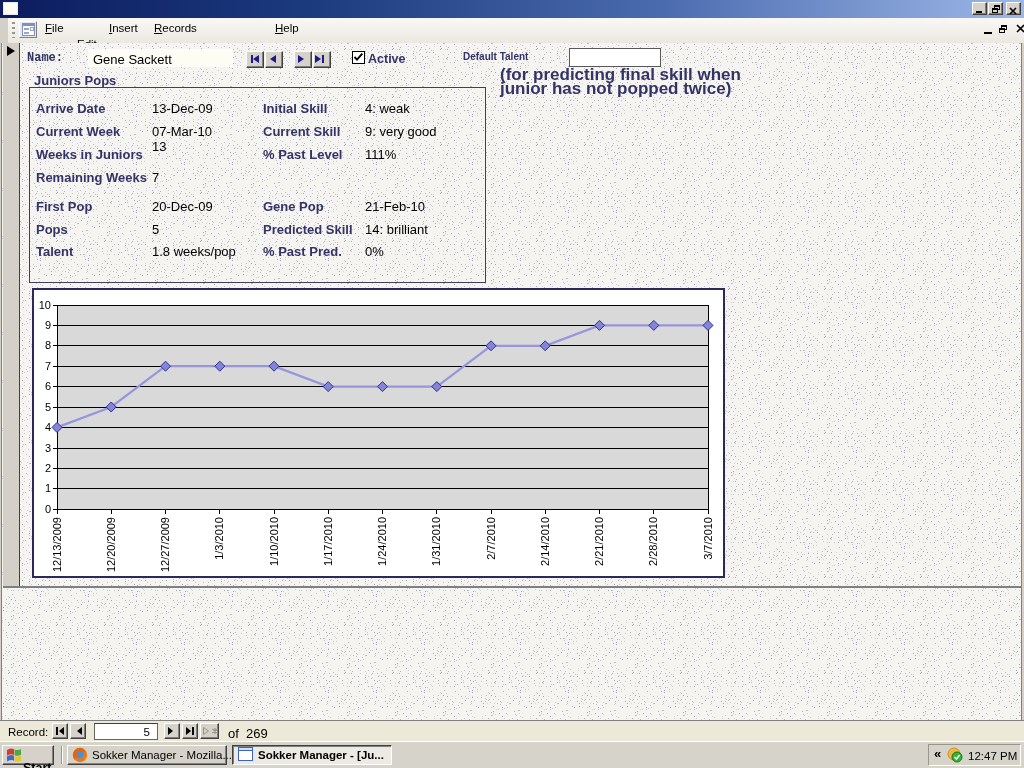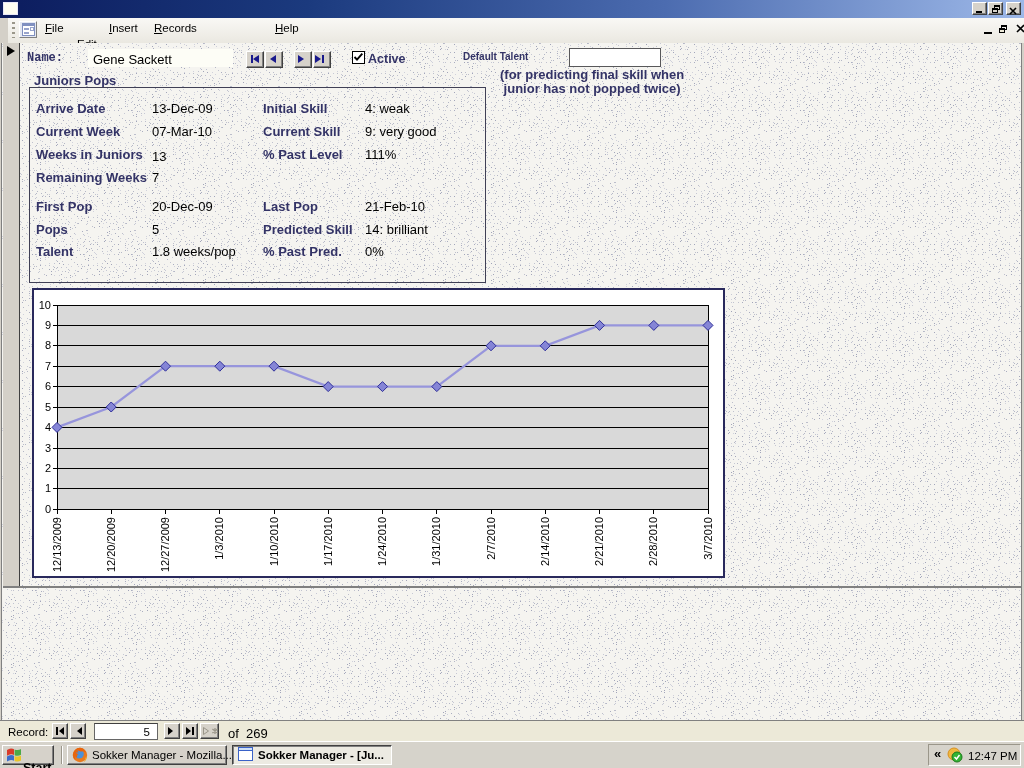--- a/index.html
+++ b/index.html
@@ -244,43 +244,43 @@
   </svg>
 
   <div class="abs" style="left:352px;top:8px;width:13px;height:13px;background:#fff;border:1px solid #000;"></div>
   <svg class="abs" style="left:352px;top:8px;" width="13" height="13">
       <path d="M2.5,6 L5,8.7 L10.3,2.6" stroke="#000" stroke-width="1.9" fill="none"></path>
     </svg>
   <div class="abs navy" style="left:368px;top:9px;font-size:12.5px;">Active</div>
 
   <div class="abs navy" style="left:463px;top:8px;font-size:10px;">Default Talent</div>
   <div class="abs" style="left:569px;top:5px;width:92px;height:19px;background:#fff;border:1px solid #58585a;"></div>
-  <div class="abs navy" style="left:500px;top:25px;font-size:13px;line-height:13.5px;text-align:center;">(for predicting final skill when<br>junior has not popped twice)</div>
+  <div class="abs navy" style="left:500px;top:25px;font-size:17px;line-height:13.5px;">(for predicting final skill when<br>junior has not popped twice)</div>
 
   <div class="abs navy" style="left:34px;top:30px;font-size:13px;">Juniors Pops</div>
 
   <div class="abs" style="left:29px;top:44px;width:457px;height:196px;border:1px solid #404055;"></div>
   <div id="rows" style="position:absolute;left:0;top:0;font-size:13px;">
     <div class="abs navy" style="left:36px;top:58px;">Arrive Date</div>
       <div class="abs" style="left:152px;top:58px;">13-Dec-09</div>
       <div class="abs navy" style="left:263px;top:58px;">Initial Skill</div>
       <div class="abs" style="left:365px;top:58px;">4: weak</div>
     <div class="abs navy" style="left:36px;top:81px;">Current Week</div>
       <div class="abs" style="left:152px;top:81px;">07-Mar-10</div>
       <div class="abs navy" style="left:263px;top:81px;">Current Skill</div>
       <div class="abs" style="left:365px;top:81px;">9: very good</div>
     <div class="abs navy" style="left:36px;top:104px;">Weeks in Juniors</div>
-      <div class="abs" style="left:152px;top:106px;">13</div>
+      <div class="abs" style="left:152px;top:96px;">13</div>
       <div class="abs navy" style="left:263px;top:104px;">% Past Level</div>
       <div class="abs" style="left:365px;top:104px;">111%</div>
     <div class="abs navy" style="left:36px;top:127px;">Remaining Weeks</div>
       <div class="abs" style="left:152px;top:127px;">7</div>
     <div class="abs navy" style="left:36px;top:156px;">First Pop</div>
       <div class="abs" style="left:152px;top:156px;">20-Dec-09</div>
-      <div class="abs navy" style="left:263px;top:156px;">Last Pop</div>
+      <div class="abs navy" style="left:263px;top:156px;">Gene Pop</div>
       <div class="abs" style="left:365px;top:156px;">21-Feb-10</div>
     <div class="abs navy" style="left:36px;top:179px;">Pops</div>
       <div class="abs" style="left:152px;top:179px;">5</div>
       <div class="abs navy" style="left:263px;top:179px;">Predicted Skill</div>
       <div class="abs" style="left:365px;top:179px;">14: brilliant</div>
     <div class="abs navy" style="left:36px;top:201px;">Talent</div>
       <div class="abs" style="left:152px;top:201px;">1.8 weeks/pop</div>
       <div class="abs navy" style="left:263px;top:201px;">% Past Pred.</div>
       <div class="abs" style="left:365px;top:201px;">0%</div>
   </div>

